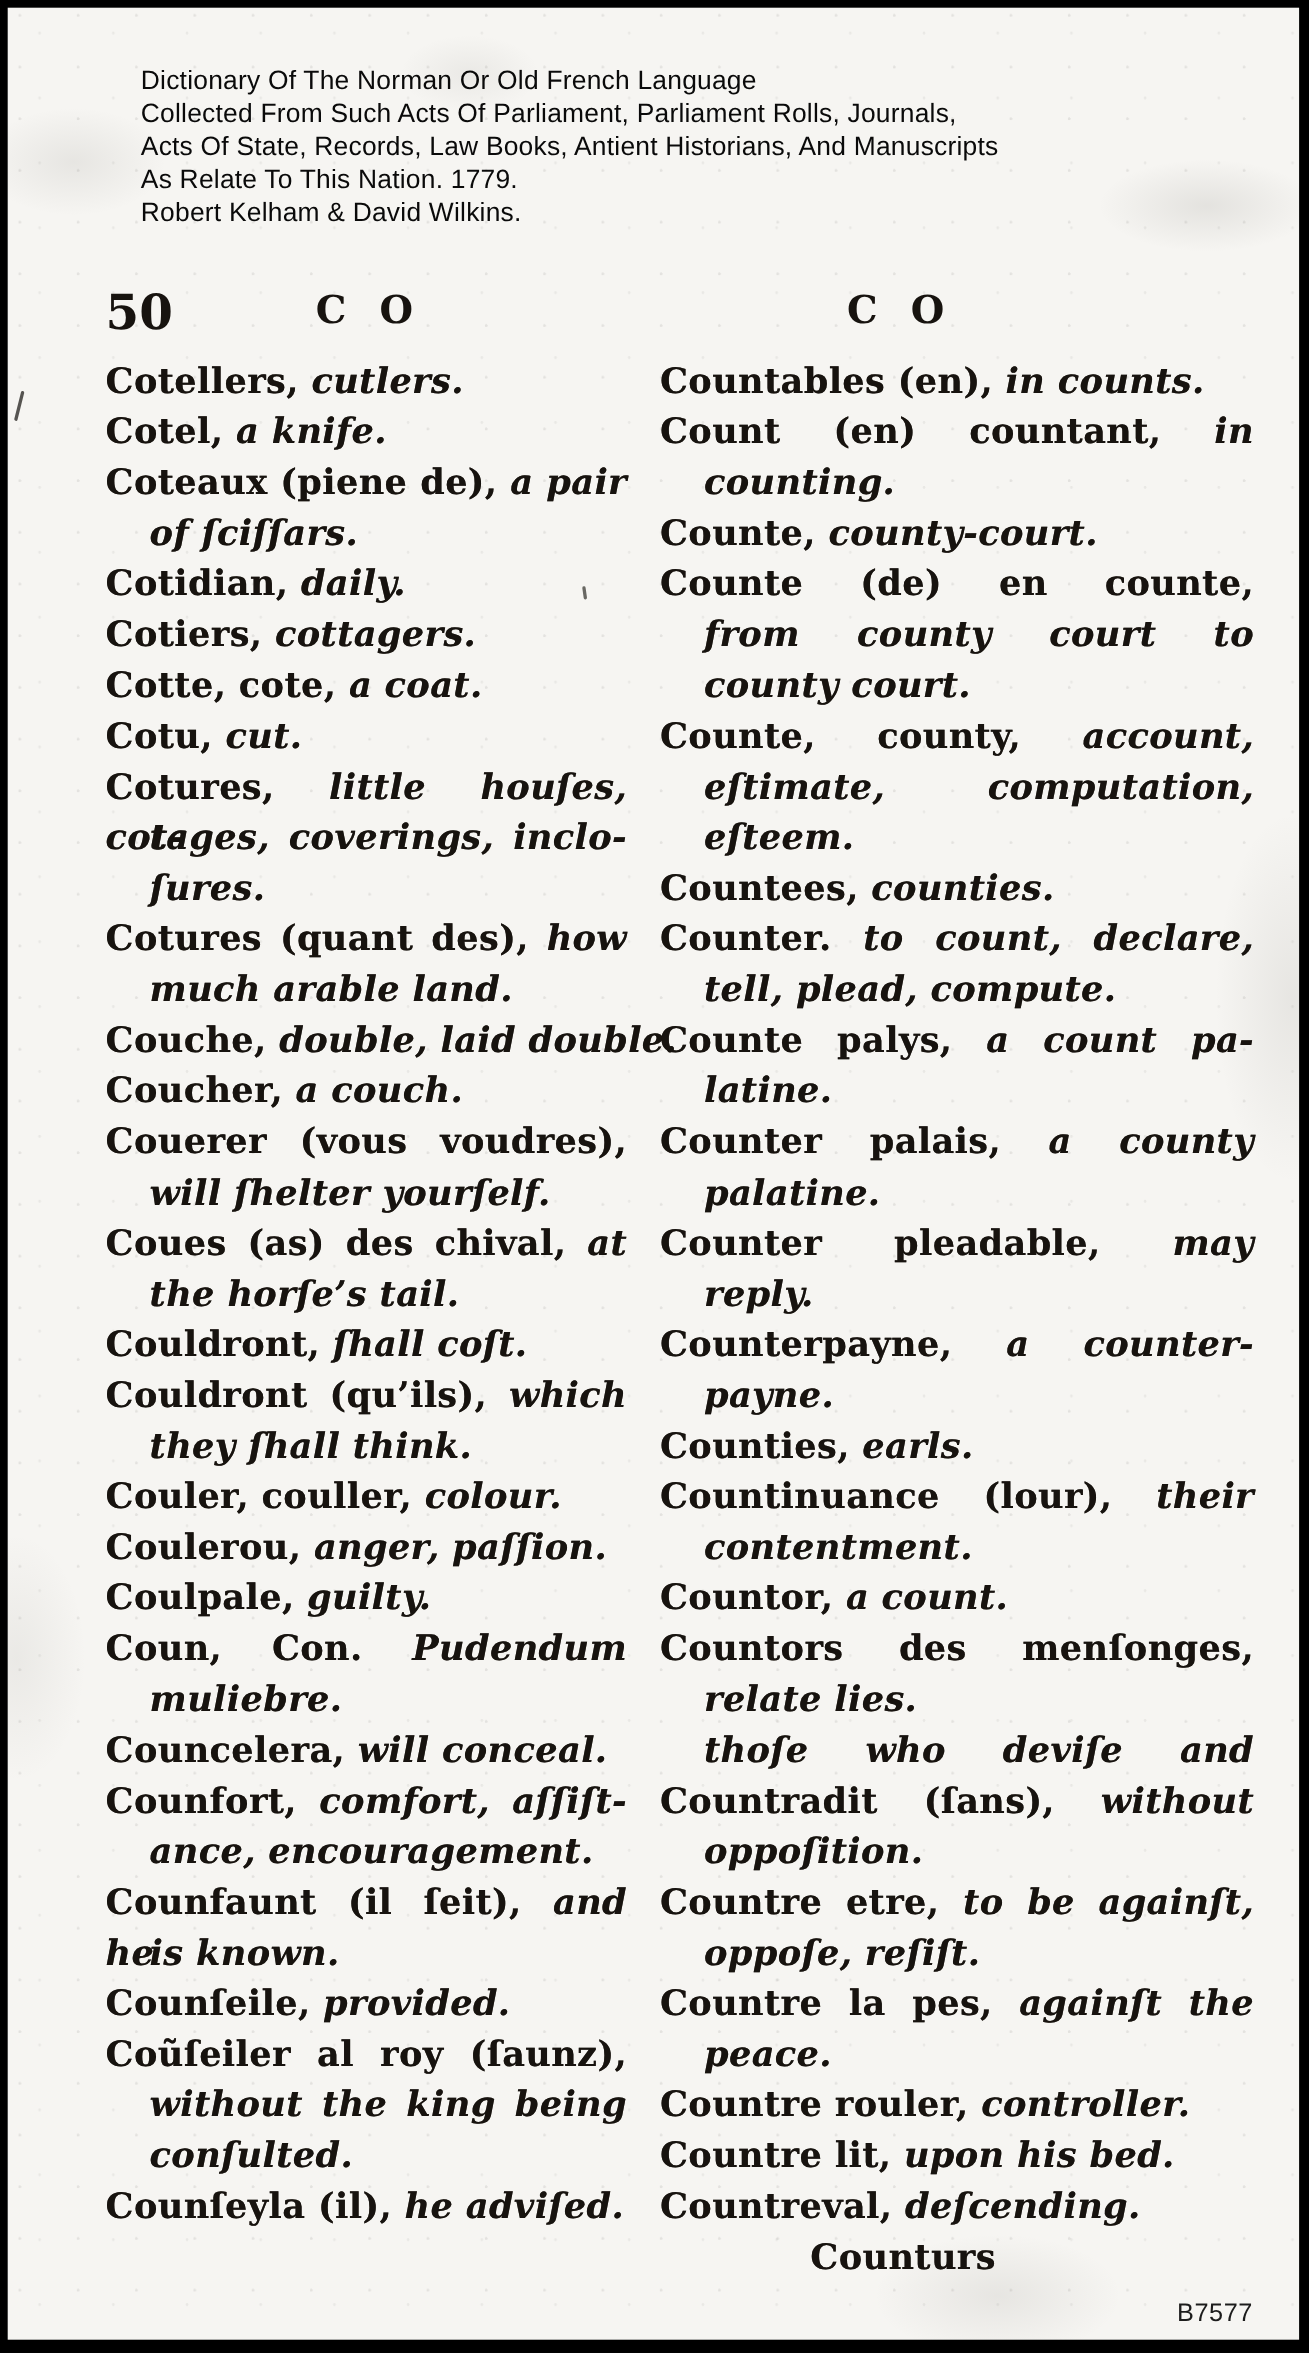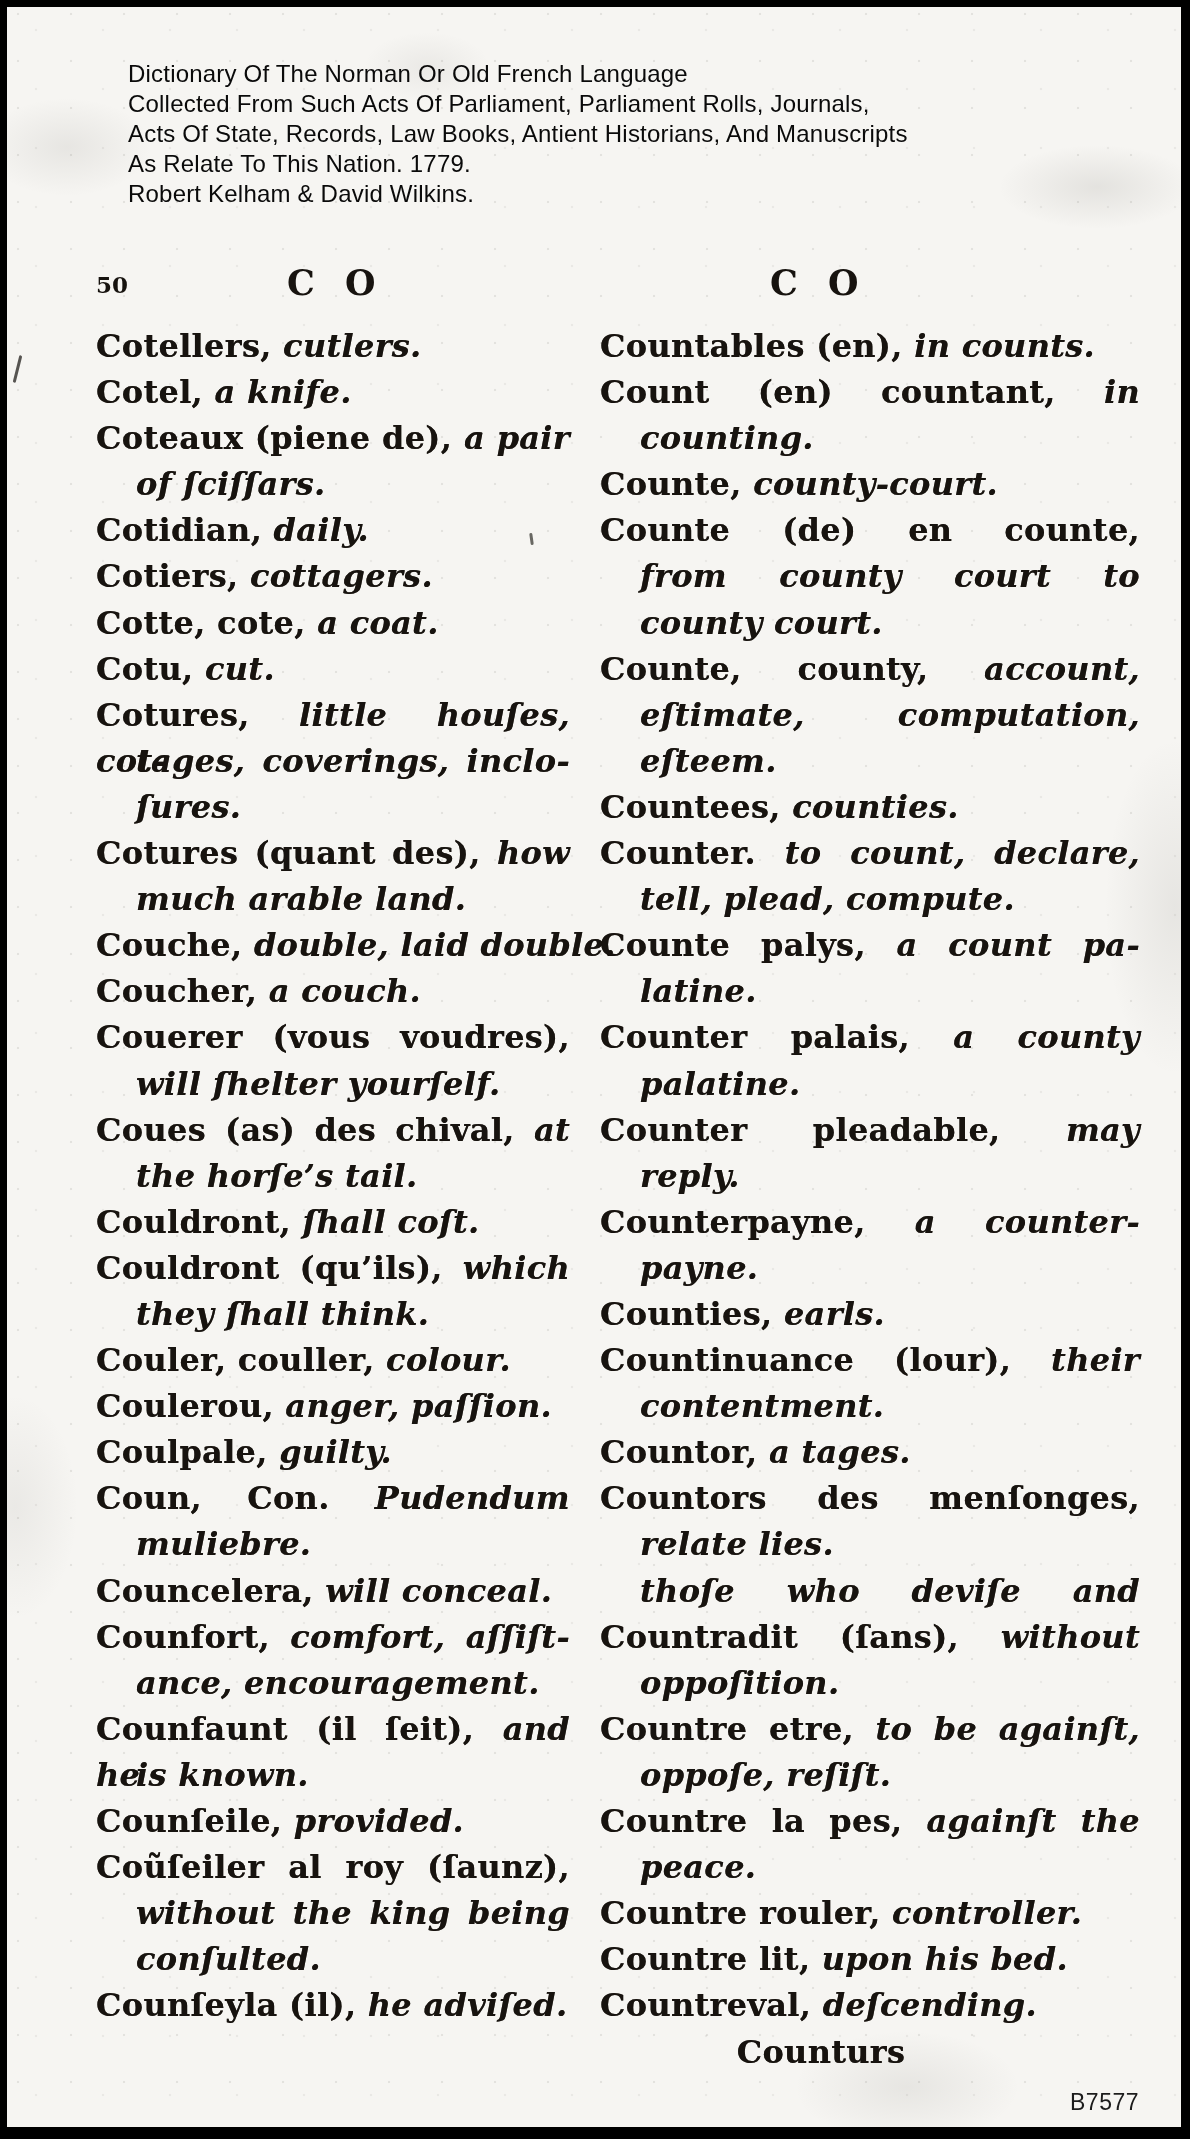--- a/index.html
+++ b/index.html
@@ -34,21 +34,21 @@
   }
   .typed-header {
     position: absolute; left: 121px; top: 52px;
     font-size: 24px; line-height: 30px;
     color: #0a0a0a; letter-spacing: 0.2px;
     white-space: nowrap;
   }
   .page-number {
     position: absolute; left: 89px; top: 258px;
     font-family: "DejaVu Serif", serif; font-weight: bold;
-    font-size: 23px; line-height: 40px; text-align: center;
+    font-size: 44px; line-height: 40px; text-align: center;
   }
   .rh {
     position: absolute; top: 256px;
     font-family: "DejaVu Serif", serif; font-weight: bold;
     font-size: 35px; line-height: 40px; letter-spacing: 9px; text-align: center;
   }
   .rh-left  { left: 280px; }
   .rh-right { left: 763px; }
   .col {
     position: absolute; top: 316px;
@@ -161,21 +161,21 @@
         <div class="dline ind"><span class="it">latine.</span></div>
         <div class="dline just"><span class="rm">Counter palais, </span><span class="it">a county</span></div>
         <div class="dline ind"><span class="it">palatine.</span></div>
         <div class="dline just"><span class="rm">Counter pleadable, </span><span class="it">may</span></div>
         <div class="dline ind"><span class="it">reply.</span></div>
         <div class="dline just"><span class="rm">Counterpayne, </span><span class="it">a counter-</span></div>
         <div class="dline ind"><span class="it">payne.</span></div>
         <div class="dline"><span class="rm">Counties, </span><span class="it">earls.</span></div>
         <div class="dline just"><span class="rm">Countinuance (lour), </span><span class="it">their</span></div>
         <div class="dline ind"><span class="it">contentment.</span></div>
-        <div class="dline"><span class="rm">Countor, </span><span class="it">a tages.</span></div>
+        <div class="dline"><span class="rm">Countor, </span><span class="it">a count.</span></div>
         <div class="dline just"><span class="rm">Countors des menſonges,</span></div>
         <div class="dline ind"><span class="it">relate lies.</span></div>
         <div class="dline ind just"><span class="it">thoſe who deviſe and</span></div>
         <div class="dline just"><span class="rm">Countradit (ſans), </span><span class="it">without</span></div>
         <div class="dline ind"><span class="it">oppoſition.</span></div>
         <div class="dline just"><span class="rm">Countre etre, </span><span class="it">to be againſt,</span></div>
         <div class="dline ind"><span class="it">oppoſe, reſiſt.</span></div>
         <div class="dline just"><span class="rm">Countre la pes, </span><span class="it">againſt the</span></div>
         <div class="dline ind"><span class="it">peace.</span></div>
         <div class="dline"><span class="rm">Countre rouler, </span><span class="it">controller.</span></div>

